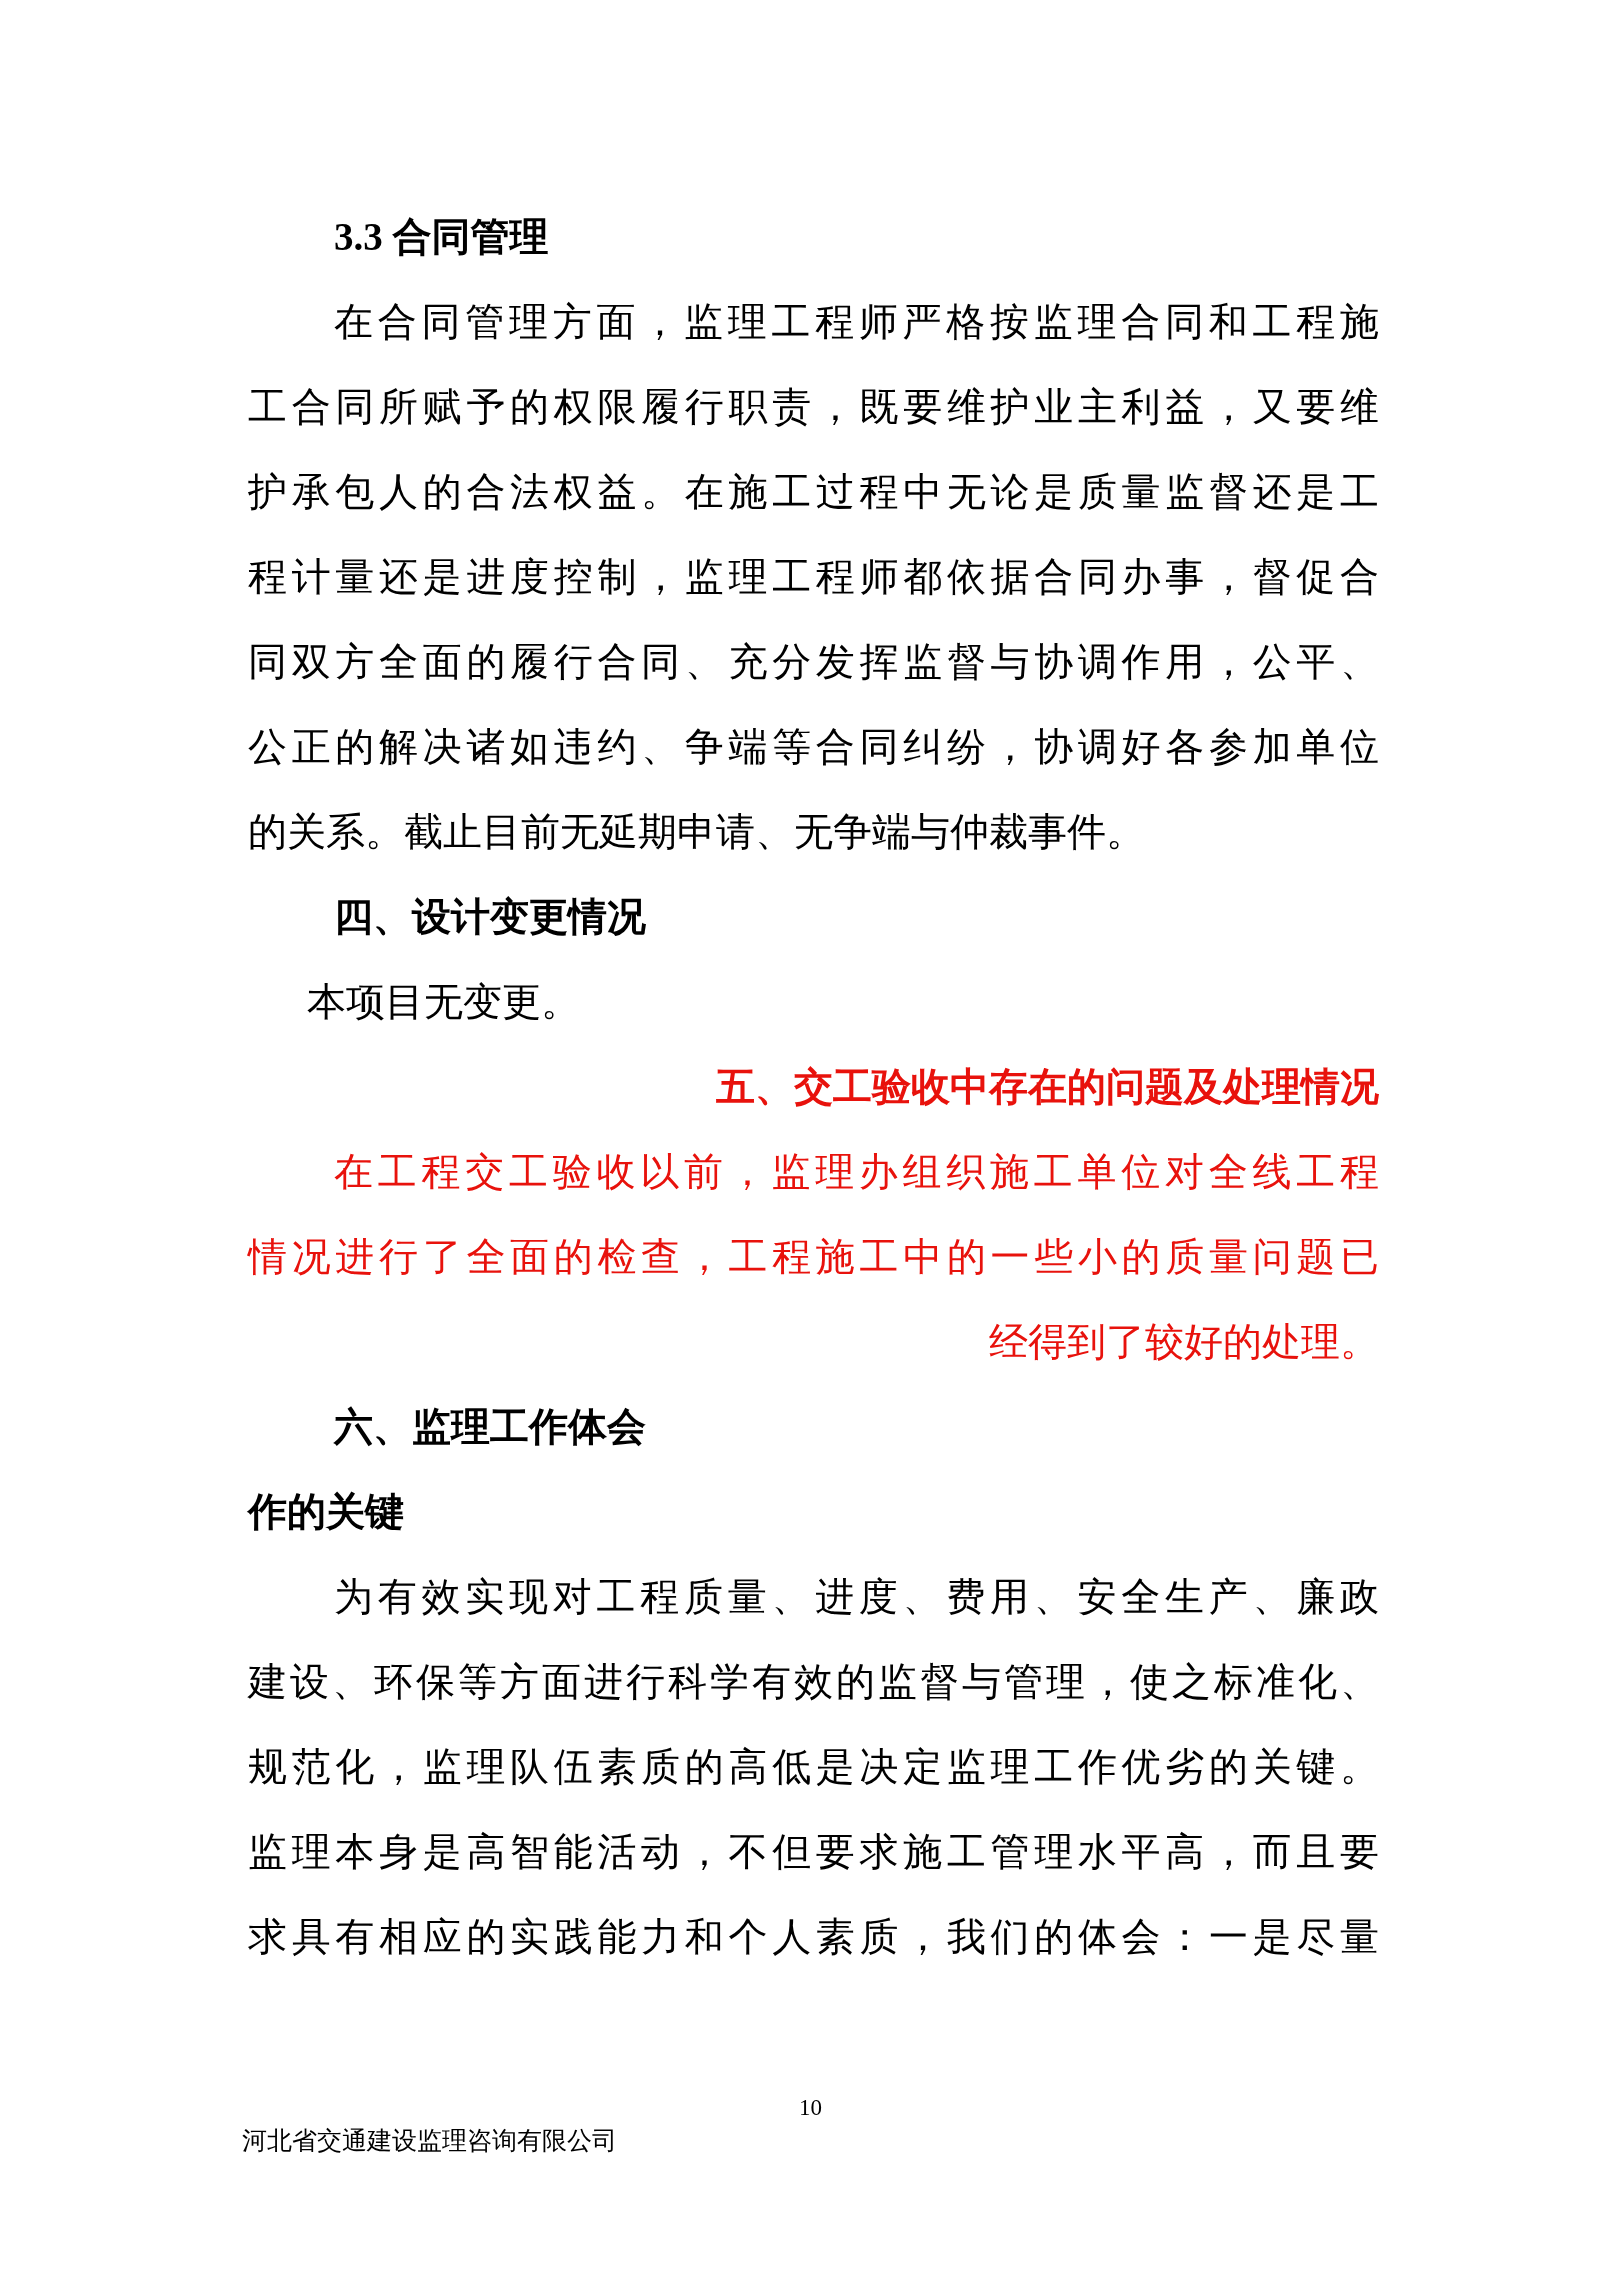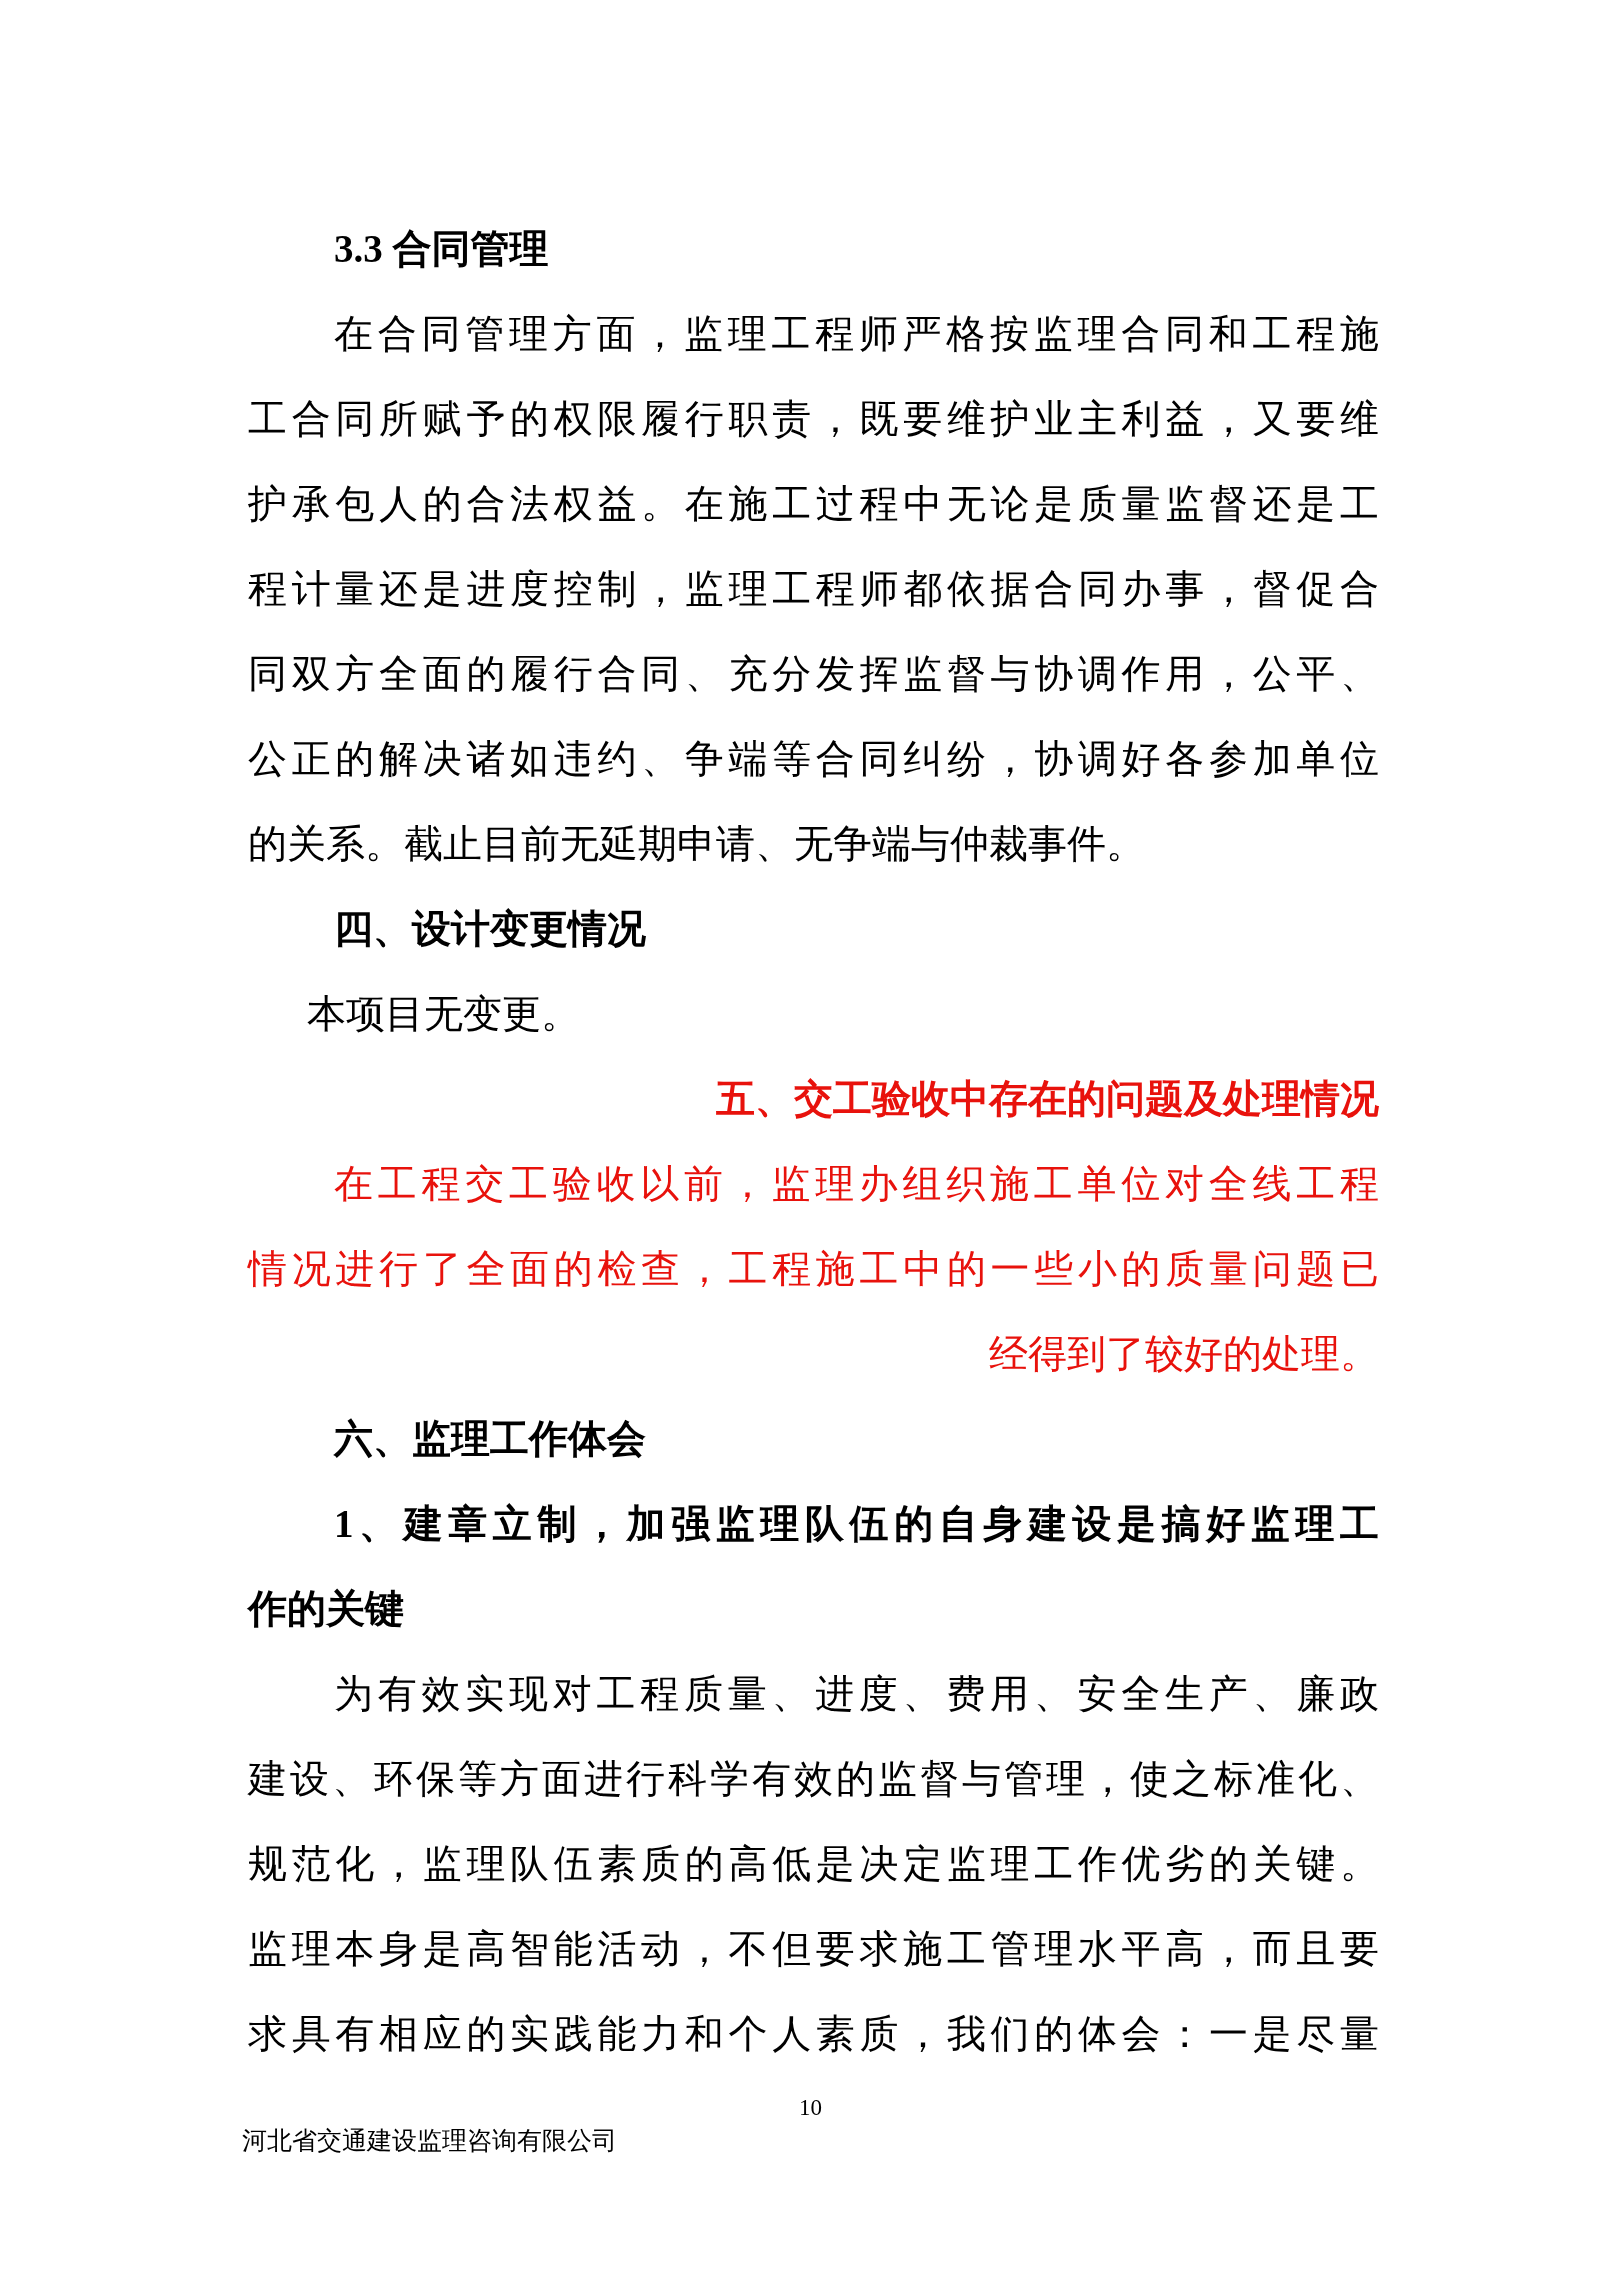--- a/index.html
+++ b/index.html
@@ -12,21 +12,21 @@
     width: 1621px;
     height: 2293px;
     background: #ffffff;
     overflow: hidden;
     font-family: "Liberation Serif", "DejaVu Serif", serif;
     color: var(--text-black, #000000);
   }
   .content {
     position: absolute;
     left: 248px;
-    top: 206px;
+    top: 194px;
     width: 1131px;
   }
   .line {
     height: 85px;
     line-height: 85px;
     font-size: 39px;
     color: var(--text-black, #000000);
     white-space: normal;
   }
   .h { font-weight: bold; }
@@ -68,21 +68,20 @@
     <div class="line just">同双方全面的履行合同、充分发挥监督与协调作用，公平、</div>
     <div class="line just">公正的解决诸如违约、争端等合同纠纷，协调好各参加单位</div>
     <div class="line">的关系。截止目前无延期申请、无争端与仲裁事件。</div>
     <div class="line h ind">四、设计变更情况</div>
     <div class="line ind-sm">本项目无变更。</div>
     <div class="line h ind red">五、交工验收中存在的问题及处理情况</div>
     <div class="line ind just red">在工程交工验收以前，监理办组织施工单位对全线工程</div>
     <div class="line just red">情况进行了全面的检查，工程施工中的一些小的质量问题已</div>
     <div class="line red">经得到了较好的处理。</div>
     <div class="line h ind">六、监理工作体会</div>
-    <div class="line h ind just">1、建章立制，加强监理队伍的自身建设是搞好监理工</div>
     <div class="line h">作的关键</div>
     <div class="line ind just">为有效实现对工程质量、进度、费用、安全生产、廉政</div>
     <div class="line just">建设、环保等方面进行科学有效的监督与管理，使之标准化、</div>
     <div class="line just">规范化，监理队伍素质的高低是决定监理工作优劣的关键。</div>
     <div class="line just">监理本身是高智能活动，不但要求施工管理水平高，而且要</div>
     <div class="line just">求具有相应的实践能力和个人素质，我们的体会：一是尽量</div>
   </div>
 
   <div class="footer-page-number">10</div>
   <div class="footer-company">河北省交通建设监理咨询有限公司</div>

